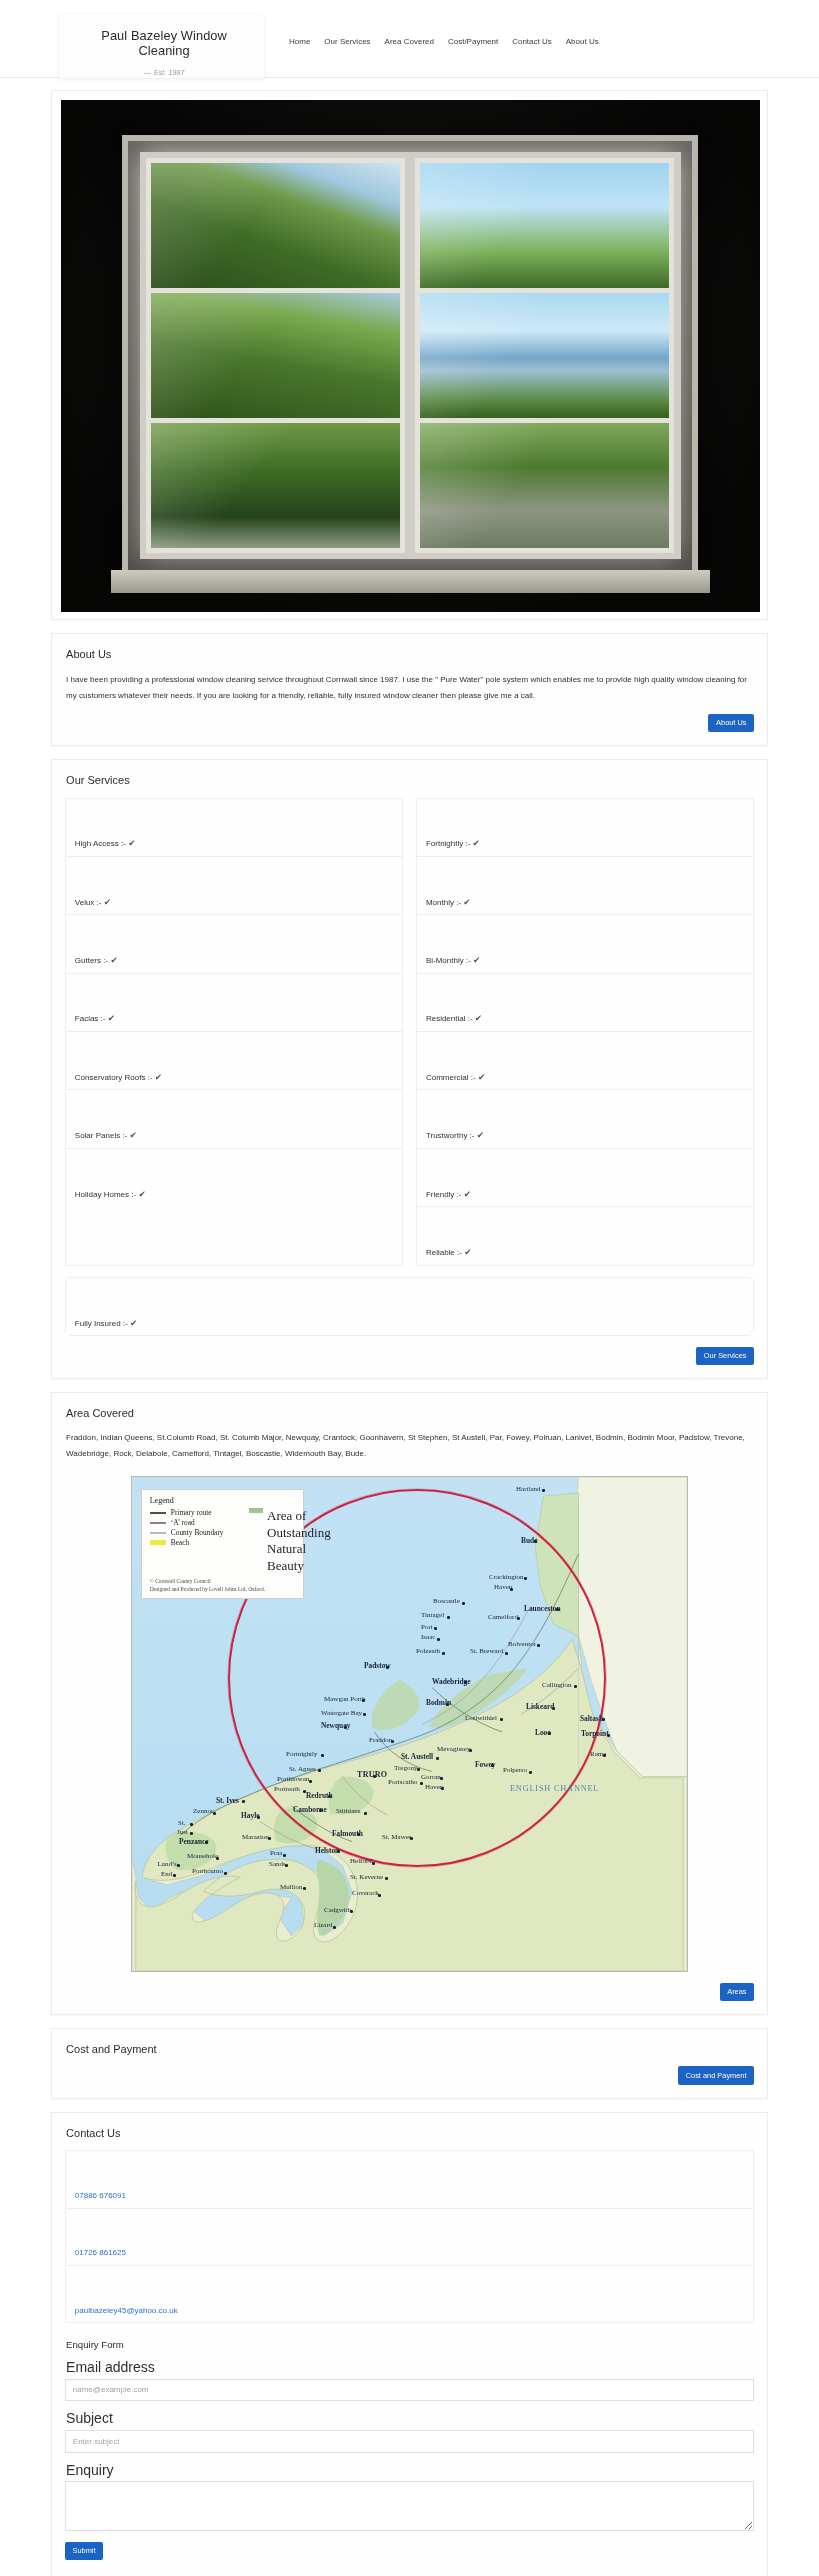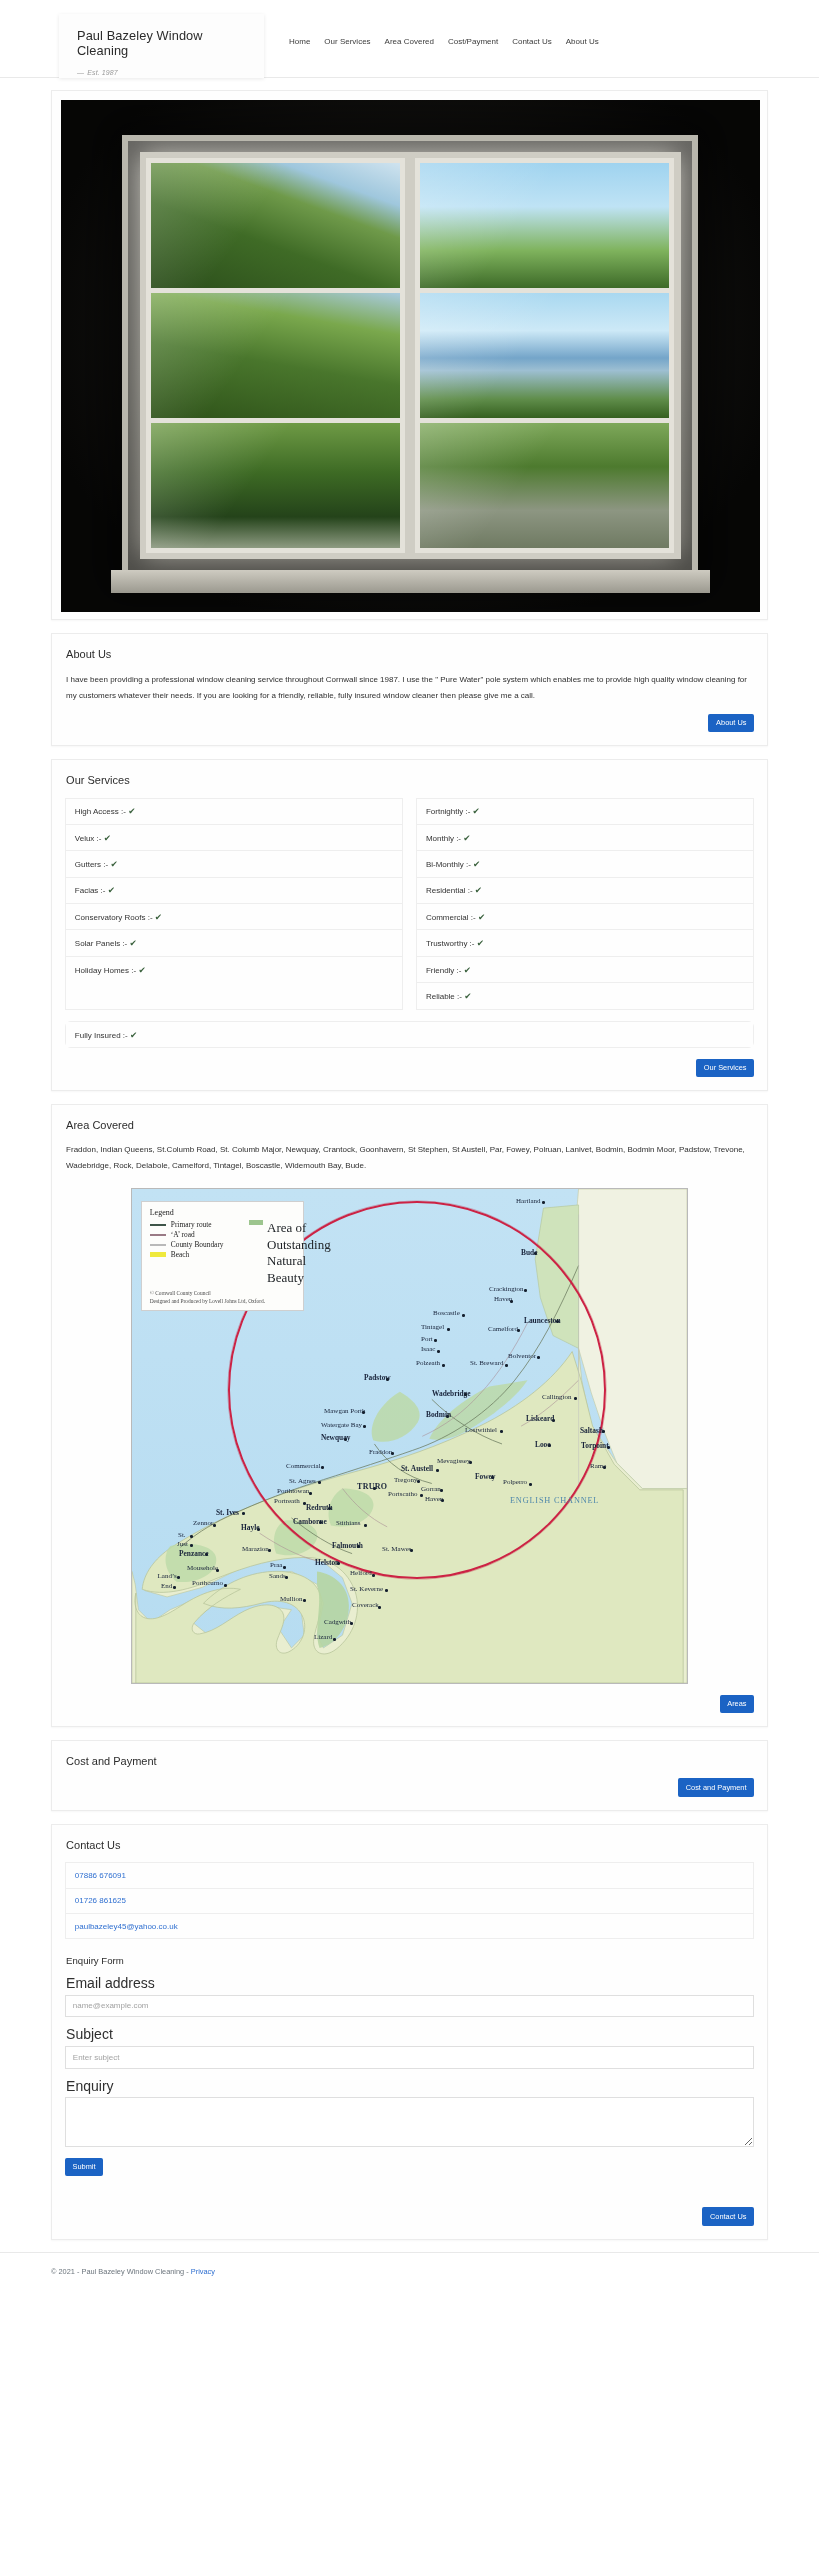--- a/index.html
+++ b/index.html
@@ -11,20 +11,21 @@
     color: #212529;
   }
   body { width: 819px; }
 
   
   .site-header {
     height: 78px;
     background: #ffffff;
     border-bottom: 0.6px solid #e9e9e9;
     position: relative;
+    text-align: center;
   }
   .brand-card {
     position: absolute;
     left: 59px; top: 14px;
     width: 205px; height: 64px;
     background: #fdfdfd;
     box-shadow: 0 0.6px 3.8px rgba(0,0,0,0.09);
     padding: 14px 12.8px 0 18px;
   }
   .brand-title {
@@ -156,20 +157,21 @@
   }
 
   
   .list-group { border: 0.6px solid #eeeeee; }
   .list-item {
     font-size: 8px;
     color: #333333;
     padding: 7.7px 9px;
     border-bottom: 0.6px solid #eeeeee;
     background: #fefefe;
+    margin-top: 32px;
   }
   .list-item:last-child { border-bottom: none; }
   .tick { color: #39603c; font-size: 8.6px; }
 
   .two-col {
     display: flex;
     gap: 12.8px;
   }
   .two-col > .list-group { flex: 1; }
   .full-col { margin-top: 11.5px; border-radius: 6px; }
@@ -521,21 +523,21 @@
           <div class="map-label" style="left: 333px; top: 237px;">Lostwithiel</div>
           <div class="map-dot" style="left: 368px; top: 241px;"></div>
           <div class="map-label bold" style="left: 394px; top: 225px;">Liskeard</div>
           <div class="map-dot" style="left: 420px; top: 230px;"></div>
           <div class="map-label" style="left: 237px; top: 259px;">Fraddon</div>
           <div class="map-dot" style="left: 259px; top: 263px;"></div>
           <div class="map-label bold" style="left: 448px; top: 237px;">Saltash</div>
           <div class="map-dot" style="left: 470px; top: 241px;"></div>
           <div class="map-label bold" style="left: 449px; top: 252px;">Torpoint</div>
           <div class="map-dot" style="left: 475px; top: 257px;"></div>
-          <div class="map-label" style="left: 154px; top: 273px;">Commercial</div>
+          <div class="map-label" style="left: 154px; top: 273px;">Fortnightly</div>
           <div class="map-dot" style="left: 189px; top: 277px;"></div>
           <div class="map-label bold" style="left: 403px; top: 251px;">Looe</div>
           <div class="map-dot" style="left: 416px; top: 255px;"></div>
           <div class="map-label bold" style="left: 269px; top: 275px;">St. Austell</div>
           <div class="map-dot" style="left: 304px; top: 280px;"></div>
           <div class="map-label" style="left: 305px; top: 268px;">Mevagissey</div>
           <div class="map-dot" style="left: 337px; top: 272px;"></div>
           <div class="map-label bold" style="left: 343px; top: 283px;">Fowey</div>
           <div class="map-dot" style="left: 359px; top: 287px;"></div>
           <div class="map-label" style="left: 371px; top: 289px;">Polperro</div>

